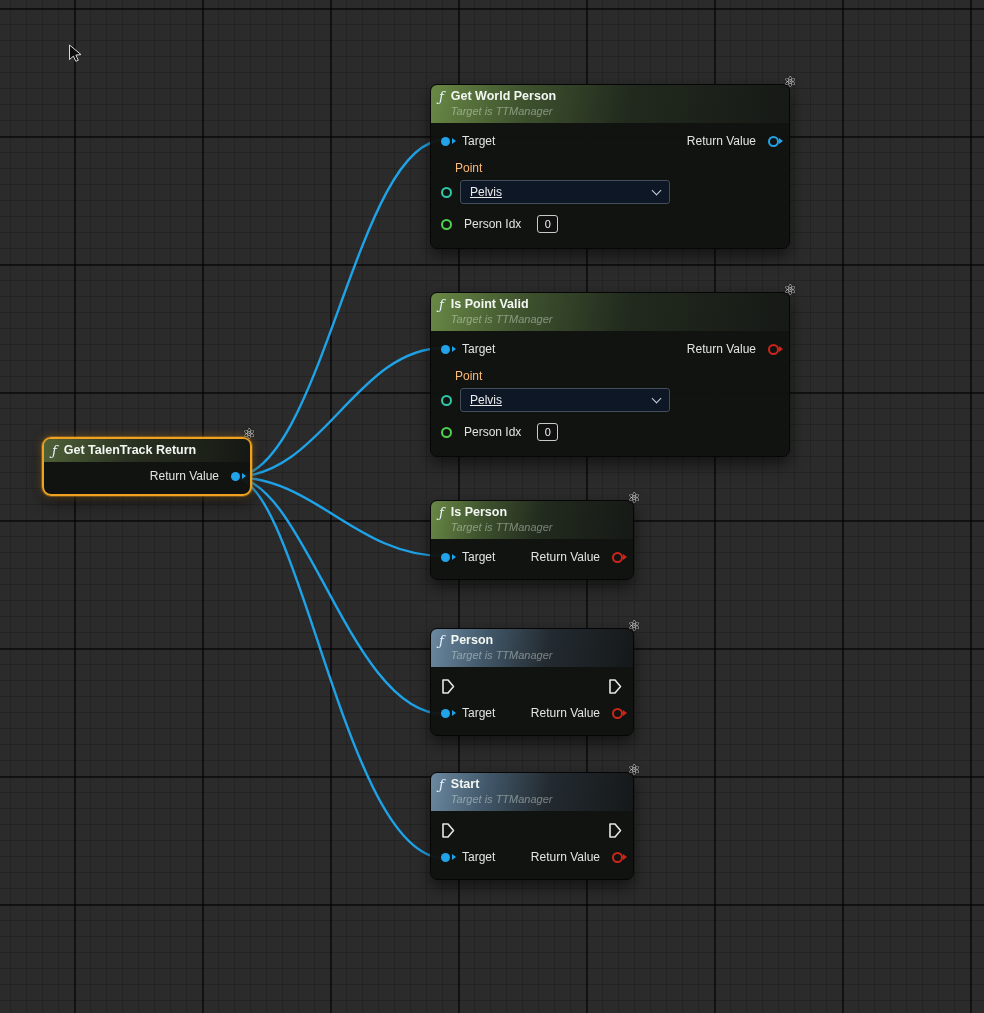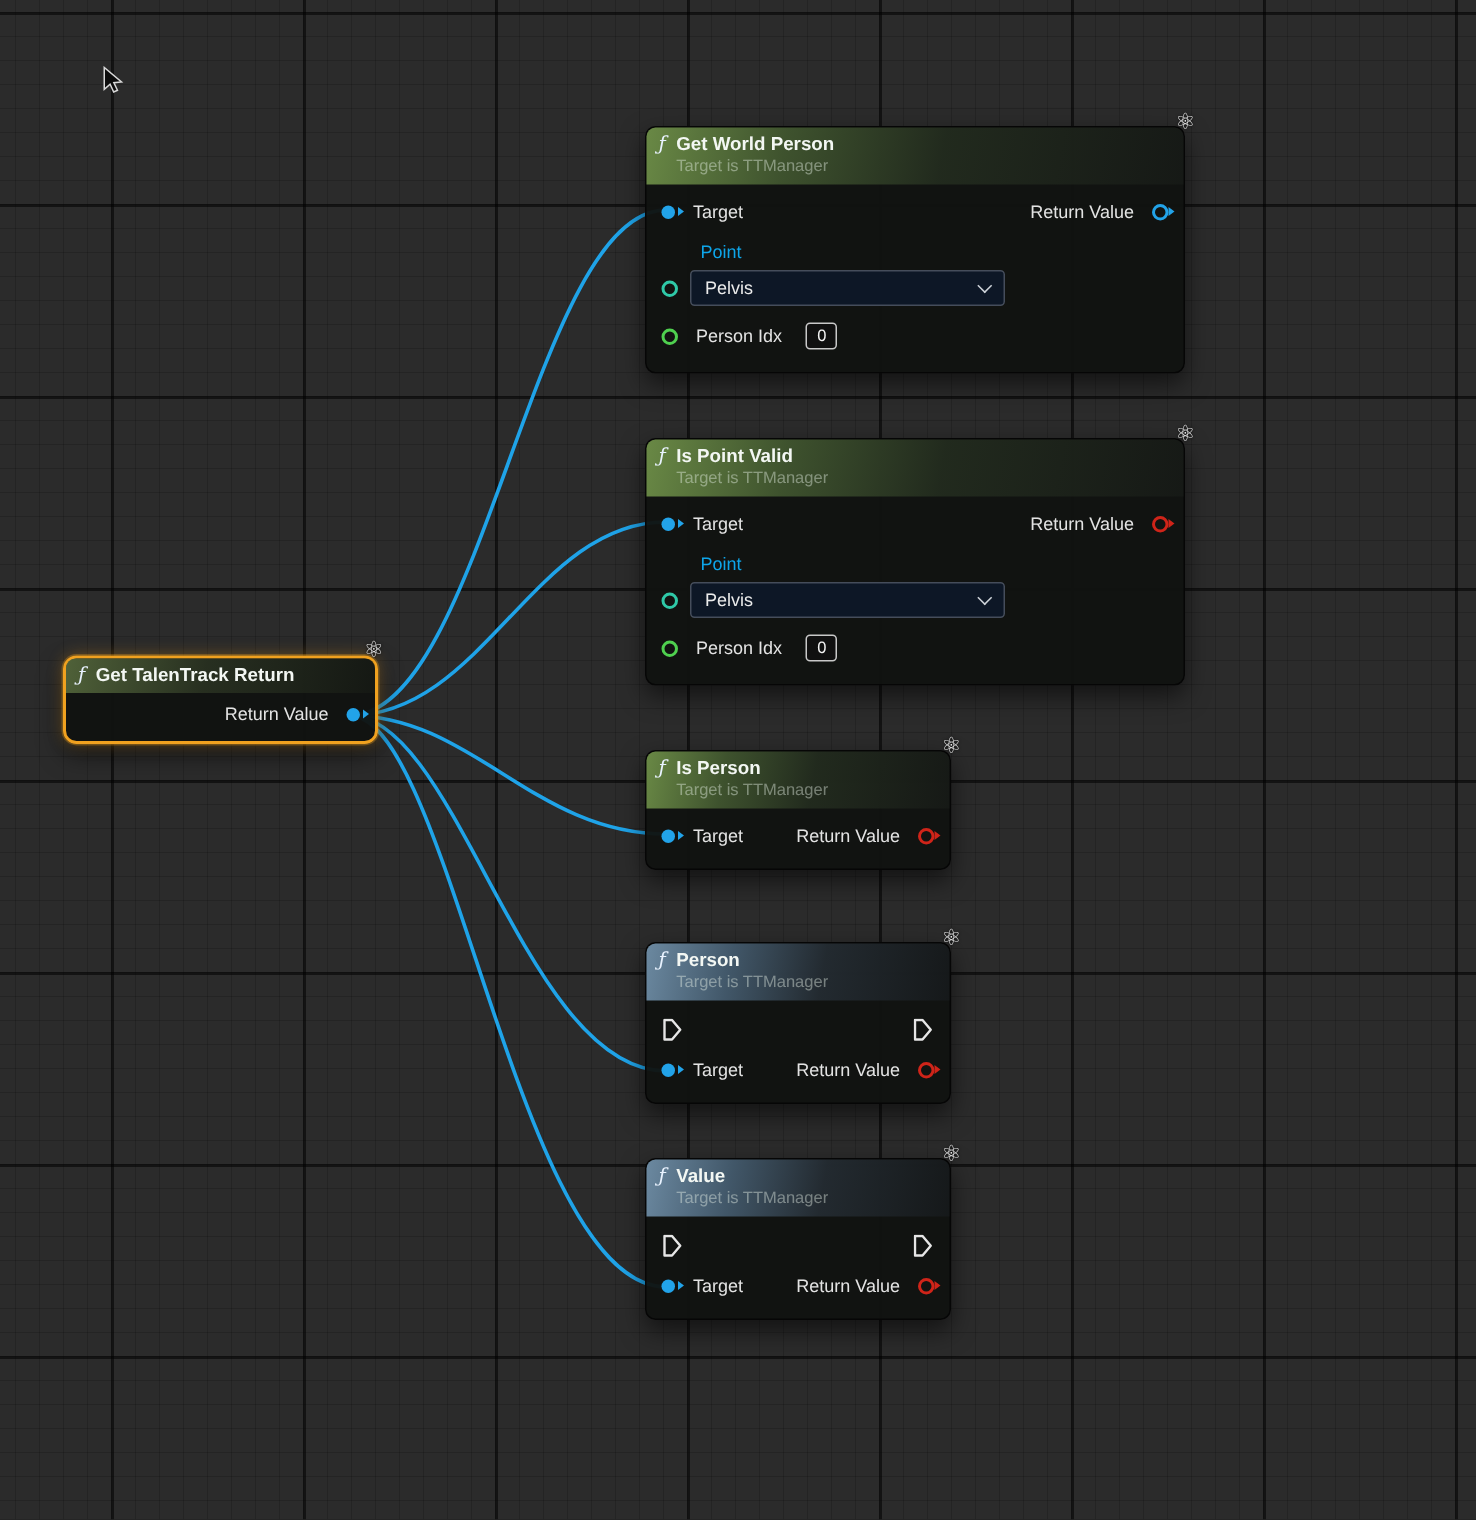--- a/index.html
+++ b/index.html
@@ -34,42 +34,42 @@
   .header{
     border-radius:6px 6px 0 0;
     padding:4px 8px 5px 8px;
     display:flex;gap:7px;align-items:flex-start;
   }
   .header.green{background:linear-gradient(100deg, rgba(110,143,72,0.95) 0%, rgba(72,96,52,0.82) 26%, rgba(42,54,36,0.66) 55%, rgba(26,30,26,0.55) 100%);}
   .header.blue{background:linear-gradient(100deg, rgba(112,143,168,0.95) 0%, rgba(76,102,124,0.82) 28%, rgba(44,54,64,0.66) 58%, rgba(25,29,33,0.55) 100%);}
   .header.darkgreen{background:linear-gradient(100deg, rgba(88,108,62,0.88) 0%, rgba(48,58,38,0.72) 45%, rgba(23,27,21,0.62) 100%); padding:4px 8px;}
   .fn{font-style:italic;font-family:"DejaVu Serif",serif;color:#e9f3ff;font-size:13px;line-height:15px;}
   .title{font-weight:bold;font-size:12.5px;color:#f3f7f3;line-height:15px;}
-  .subtitle{font-size:11px;color:rgba(235,245,235,0.42);line-height:13px;margin-top:1px;}
+  .subtitle{font-style:italic;font-size:11px;color:rgba(235,245,235,0.42);line-height:13px;margin-top:1px;}
   .row{display:flex;justify-content:space-between;align-items:center;padding:0 10px;height:24px;margin-top:6px;}
   .pinL,.pinR{display:flex;align-items:center;gap:12px;}
   .plabel{font-size:12px;color:#e3e3e3;}
   .pin{width:9px;height:9px;border-radius:50%;display:inline-block;position:relative;flex:0 0 auto;}
   .pin.blue{color:#22a3e9;}
   .pin.red{color:#cf2419;}
   .pin.teal{color:#2fc9a8;}
   .pin.green{color:#4fd04f;}
   .pin.filled{background:currentColor;}
   .pin.hollow{width:7px;height:7px;border:2px solid currentColor;background:transparent;}
   .pin.obj::after{
     content:'';position:absolute;left:calc(100% + 2px);top:50%;transform:translateY(-50%);
     border-top:3px solid transparent;border-bottom:3px solid transparent;border-left:4px solid currentColor;
   }
   .point-section{margin-top:8px;padding:0 10px;}
-  .point-label{margin-left:26px;font-size:12px;color:#0ea5e9;margin-bottom:5px;}
+  .point-label{margin-left:14px;font-size:12px;color:#fdba74;margin-bottom:5px;}
   .point-line{display:flex;align-items:center;}
   .dropdown{
     display:flex;align-items:center;justify-content:space-between;
     width:190px;height:22px;background:#0d1726;border:1px solid #454d5b;border-radius:3px;
-    padding:0 9px;font-size:12px;color:#ebebeb;margin-left:8px;cursor:pointer;
+    padding:0 9px;font-size:12px;color:#ebebeb;margin-left:8px;cursor:pointer;text-decoration:underline;
   }
   .chev{width:6px;height:6px;border-right:1.7px solid #ced3d9;border-bottom:1.7px solid #ced3d9;transform:rotate(45deg);margin-top:-3px;}
   .numbox{
     min-width:11px;padding:0 4px;height:16px;line-height:16px;margin-left:4px;
     border:1px solid #c9c9c9;border-radius:3px;background:#101010;font-size:11px;color:#f2f2f2;text-align:center;
   }
   .padbot{padding-bottom:12px;}
   .atom{position:absolute;top:-11px;right:-8px;font-size:15px;color:#e8e8e8;text-shadow:0 0 2px #000;line-height:1;}
   .execrow{display:flex;justify-content:space-between;align-items:center;padding:0 11px;height:26px;margin-top:6px;}
   .execpin{display:inline-flex;}
@@ -238,21 +238,21 @@
         <span class="pin hollow red obj"></span>
       </div>
     </div>
   </div>
 
   <div class="node" style="left:430px;top:772px;width:202px;">
     <span class="atom">⚛</span>
     <div class="header blue">
       <span class="fn">ƒ</span>
       <div>
-        <div class="title">Value</div>
+        <div class="title">Start</div>
         <div class="subtitle">Target is TTManager</div>
       </div>
     </div>
     <div class="execrow">
       <span class="execpin">
         <svg width="13" height="15" viewBox="0 0 13 15">
             <path d="M1 1 h5 l5.5 6.5 L6 14 H1 Z" fill="none" stroke="#e6e6e6" stroke-width="1.6" stroke-linejoin="round"></path>
           </svg>
       </span>
       <span class="execpin">

